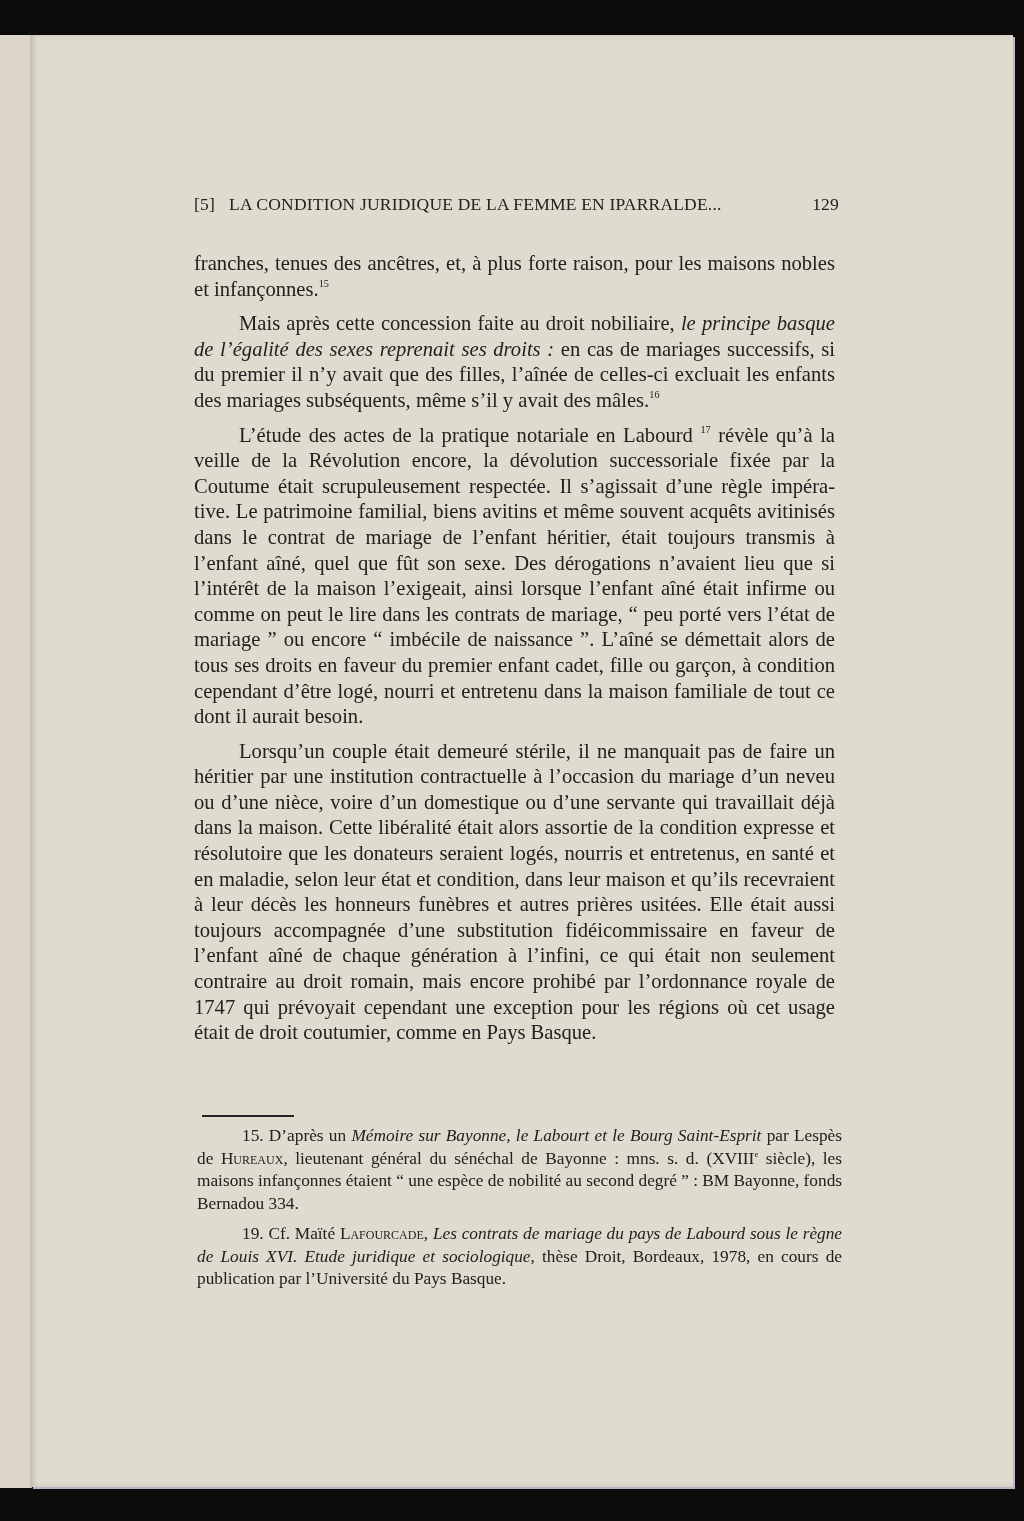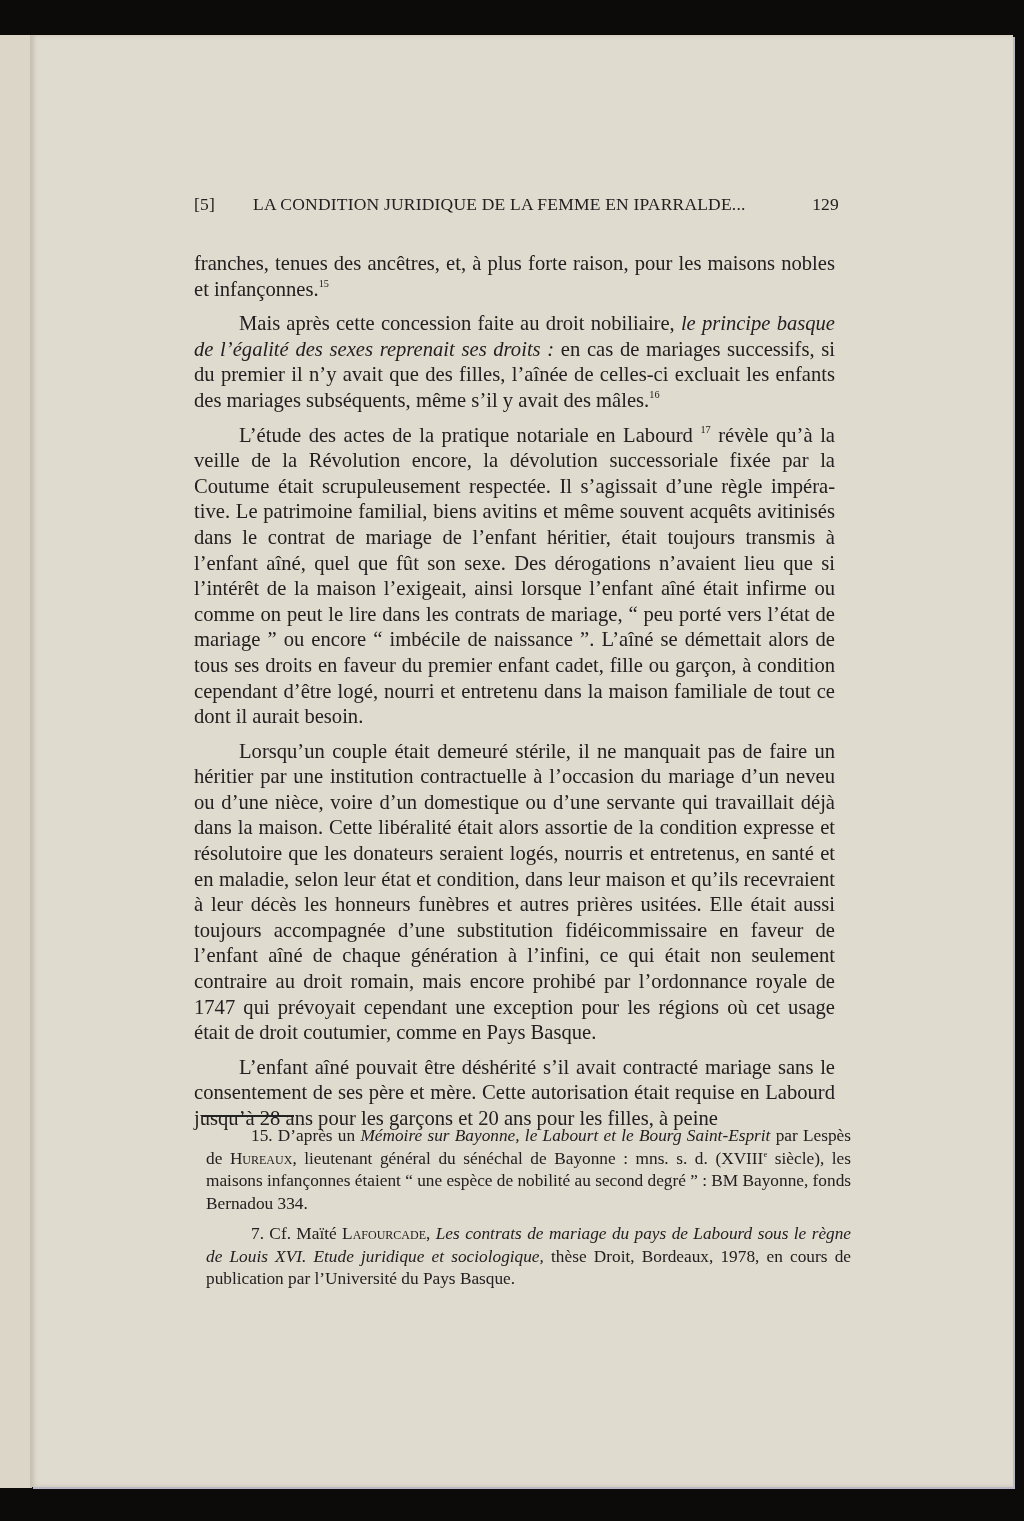--- a/index.html
+++ b/index.html
@@ -20,33 +20,33 @@
   }
   .text-block {
     position: absolute; left: 163px; top: 0; width: 645px;
     color: #222020;
   }
   .running-head {
     position: absolute; top: 159px; left: 0; width: 645px;
     font-size: 17.5px; letter-spacing: 0.2px;
     display: flex; justify-content: space-between; align-items: baseline;
   }
-  .running-head .rh-title { flex: 1; padding-left: 38px; }
+  .running-head .rh-title { flex: 1; padding-left: 14px; }
   .body {
     position: absolute; top: 216px; left: 0; width: 645px;
     font-size: 20.6px; line-height: 25.6px;
   }
   .body p { margin: 0 4px 9px 0; text-align: justify; text-align-last: left; hyphens: manual; }
   .body p.indent { text-indent: 45px; }
   sup { font-size: 0.5em; vertical-align: 0.85em; line-height: 0; }
   .notes-rule {
     position: absolute; top: 1080px; left: 8px; width: 92px; height: 2px; background: #222;
   }
   .notes {
-    position: absolute; top: 1090px; left: 12px; width: 645px;
+    position: absolute; top: 1090px; left: 3px; width: 645px;
     font-size: 17.3px; line-height: 22.5px;
   }
   .notes p { margin: 0 0 8px 0; text-indent: 45px; text-align: justify; text-align-last: left; }
   .sc { font-variant: small-caps; }
   em { font-style: italic; }
 </style>
 </head>
 <body>
 
 <div class="left-page"></div>
@@ -57,22 +57,21 @@
       <span>[5]</span>
       <span class="rh-title">LA CONDITION JURIDIQUE DE LA FEMME EN IPARRALDE...</span>
       <span>129</span>
     </div>
 
     <div class="body" id="body">
         <p><span>franches, tenues des ancêtres, et, à plus forte raison, pour les maisons nobles et infançonnes.</span><sup>15</sup></p>
         <p class="indent"><span>Mais après cette concession faite au droit nobiliaire, </span><em>le principe basque de l’égalité des sexes reprenait ses droits :</em><span> en cas de mariages successifs, si du premier il n’y avait que des filles, l’aînée de celles-ci excluait les enfants des mariages subséquents, même s’il y avait des mâles.</span><sup>16</sup></p>
         <p class="indent"><span>L’étude des actes de la pratique notariale en Labourd </span><sup>17</sup><span> révèle qu’à la veille de la Révolution encore, la dévolution successoriale fixée par la Coutume était scrupuleusement respectée. Il s’agissait d’une règle impéra­tive. Le patrimoine familial, biens avitins et même souvent acquêts aviti­nisés dans le contrat de mariage de l’enfant héritier, était toujours transmis à l’enfant aîné, quel que fût son sexe. Des dérogations n’avaient lieu que si l’intérêt de la maison l’exigeait, ainsi lorsque l’enfant aîné était infirme ou comme on peut le lire dans les contrats de mariage, “ peu porté vers l’état de mariage ” ou encore “ imbécile de naissance ”. L’aîné se démettait alors de tous ses droits en faveur du premier enfant cadet, fille ou garçon, à condition cependant d’être logé, nourri et entretenu dans la maison fami­liale de tout ce dont il aurait besoin.</span></p>
         <p class="indent"><span>Lorsqu’un couple était demeuré stérile, il ne manquait pas de faire un héritier par une institution contractuelle à l’occasion du mariage d’un neveu ou d’une nièce, voire d’un domestique ou d’une servante qui travail­lait déjà dans la maison. Cette libéralité était alors assortie de la condition expresse et résolutoire que les donateurs seraient logés, nourris et entre­tenus, en santé et en maladie, selon leur état et condition, dans leur maison et qu’ils recevraient à leur décès les honneurs funèbres et autres prières usitées. Elle était aussi toujours accompagnée d’une substitution fidéicommissaire en faveur de l’enfant aîné de chaque génération à l’infini, ce qui était non seulement contraire au droit romain, mais encore prohibé par l’ordonnance royale de 1747 qui prévoyait cependant une exception pour les régions où cet usage était de droit coutumier, comme en Pays Basque.</span></p>
-        <p class="indent"><span>L’enfant aîné pouvait être déshérité s’il avait contracté mariage sans le consentement de ses père et mère. Cette autorisation était requise en Labourd jusqu’à 28 ans pour les garçons et 20 ans pour les filles, à peine</span></p>
       </div>
 
     <div class="notes-rule"></div>
     <div class="notes" id="notes">
         <p><span>15. D’après un </span><em>Mémoire sur Bayonne, le Labourt et le Bourg Saint-Esprit</em><span> par Lespès de </span><span class="sc">Hureaux</span><span>, lieutenant général du sénéchal de Bayonne : mns. s. d. (XVIII</span><sup>e</sup><span> siècle), les maisons infançonnes étaient “ une espèce de nobilité au second degré ” : BM Bayonne, fonds Bernadou 334.</span></p>
-        <p><span>7. Cf. Maïté </span><span class="sc">Lafourcade</span><span>, </span><em>Les contrats de mariage du pays de Labourd sous le règne de Louis XVI. Etude juridique et sociologique,</em><span> thèse Droit, Bordeaux, 1978, en cours de publication par l’Université du Pays Basque.</span></p>
+        <p><span>19. Cf. Maïté </span><span class="sc">Lafourcade</span><span>, </span><em>Les contrats de mariage du pays de Labourd sous le règne de Louis XVI. Etude juridique et sociologique,</em><span> thèse Droit, Bordeaux, 1978, en cours de publication par l’Université du Pays Basque.</span></p>
       </div>
   </div>
 </div>
 
 </body></html>

